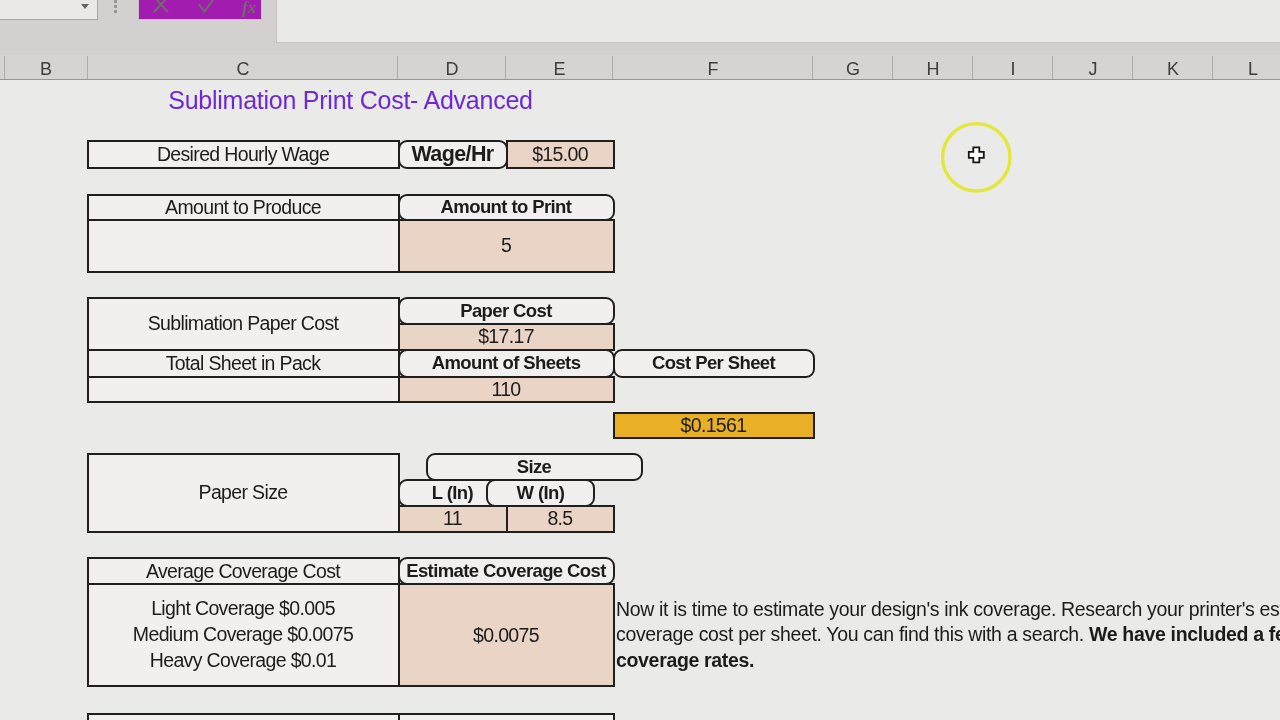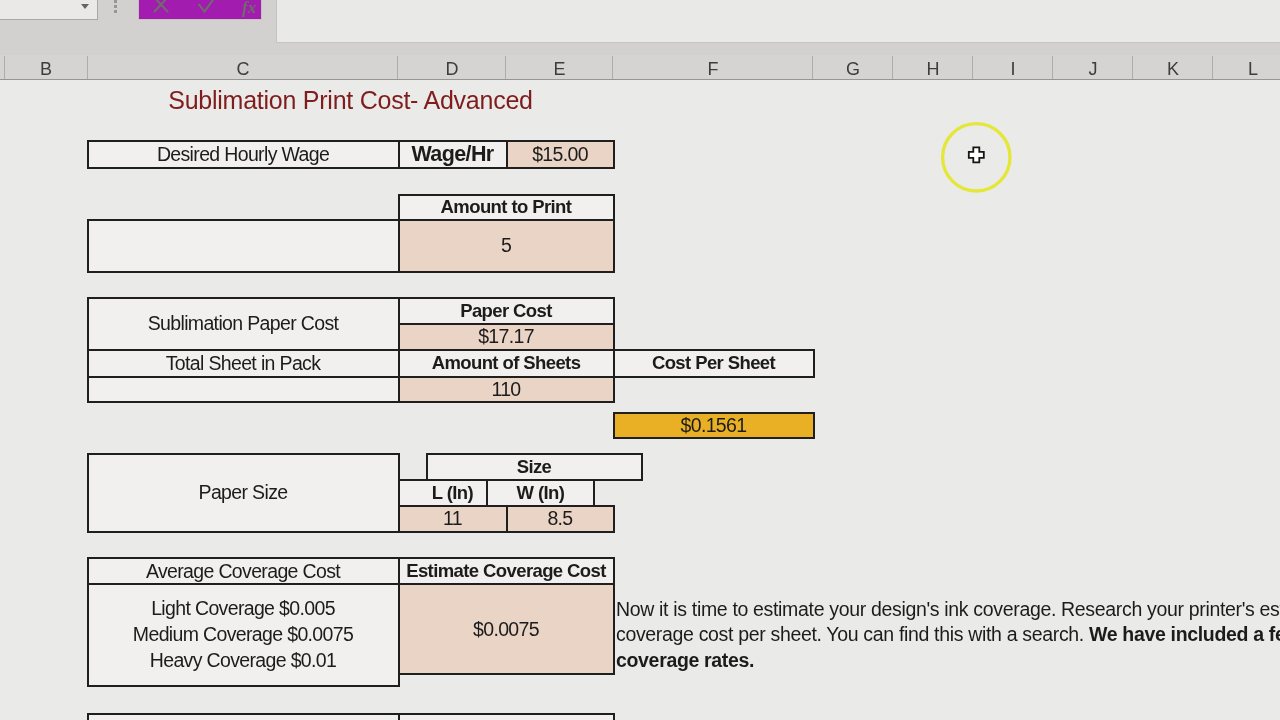--- a/index.html
+++ b/index.html
@@ -2,21 +2,21 @@
 <html><head>
 <meta charset="utf-8">
 <style>
   html,body{margin:0;padding:0;}
   body{width:1280px;height:720px;overflow:hidden;background:#eaeae9;
        font-family:"Liberation Sans",sans-serif;}
   .abs{position:absolute;box-sizing:border-box;}
   .cell{position:absolute;box-sizing:border-box;border:2px solid #1f1f1f;
         display:flex;align-items:center;justify-content:center;white-space:nowrap;
         font-size:19.5px;letter-spacing:-0.65px;color:#1c1c1c;background:#f1f0ef;}
-  .cell.bold{font-size:18.5px;letter-spacing:-0.6px;}
+  .cell.bold{font-size:18.5px;letter-spacing:-0.6px;border-radius:9px;}
   .bold{font-weight:bold;}
   .pink{background:#e9d4c6;}
   .gold{background:#e9b026;margin-top:36px;}
   .hdrletter{position:absolute;top:57px;height:25px;line-height:25px;
              text-align:center;font-size:18px;color:#3e3d3c;}
   .colsep{position:absolute;top:56px;height:23px;width:1px;background:#aeacaa;}
 </style>
 </head>
 <body>
 <div class="abs" style="left:0;top:0;width:1280px;height:720px;overflow:hidden;">
@@ -59,26 +59,27 @@
   <div class="colsep" style="left:397px;"></div>
   <div class="colsep" style="left:505px;"></div>
   <div class="colsep" style="left:612px;"></div>
   <div class="colsep" style="left:812px;"></div>
   <div class="colsep" style="left:892px;"></div>
   <div class="colsep" style="left:972px;"></div>
   <div class="colsep" style="left:1052px;"></div>
   <div class="colsep" style="left:1132px;"></div>
   <div class="colsep" style="left:1212px;"></div>
 
-  <div class="abs" style="left:87px;top:86px;width:527px;text-align:center;font-size:25px;letter-spacing:-0.25px;color:#7f1d1d;">Sublimation Print Cost- Advanced</div>
+  <div class="abs" style="left:87px;top:86px;width:527px;text-align:center;font-size:25px;letter-spacing:-0.25px;color:#6d28d9;">Sublimation Print Cost- Advanced</div>
 
   <div class="cell" style="left:86.5px;top:140px;width:313px;height:29px;">Desired Hourly Wage</div>
   <div class="cell bold" style="left:397.5px;top:140px;width:110px;height:29px;font-size:21.5px;">Wage/Hr</div>
   <div class="cell pink" style="left:505.5px;top:140px;width:109px;height:29px;">$15.00</div>
 
+  <div class="cell" style="left:86.5px;top:193.5px;width:313px;height:27px;">Amount to Produce</div>
   <div class="cell bold" style="left:397.5px;top:193.5px;width:217px;height:27px;">Amount to Print</div>
   <div class="cell" style="left:86.5px;top:218.5px;width:313px;height:54.5px;"></div>
   <div class="cell pink" style="left:397.5px;top:218.5px;width:217px;height:54.5px;">5</div>
 
   <div class="cell" style="left:86.5px;top:297px;width:313px;height:53.5px;">Sublimation Paper Cost</div>
   <div class="cell bold" style="left:397.5px;top:297px;width:217px;height:28px;">Paper Cost</div>
   <div class="cell pink" style="left:397.5px;top:323px;width:217px;height:27.5px;">$17.17</div>
   <div class="cell" style="left:86.5px;top:348.5px;width:313px;height:29px;">Total Sheet in Pack</div>
   <div class="cell bold" style="left:397.5px;top:348.5px;width:217px;height:29px;">Amount of Sheets</div>
   <div class="cell bold" style="left:612.5px;top:348.5px;width:202px;height:29px;border-width:2.5px;">Cost Per Sheet</div>
@@ -91,21 +92,21 @@
   <div class="cell bold" style="left:397.5px;top:478.5px;width:110px;height:28.5px;">L (In)</div>
   <div class="cell bold" style="left:486px;top:478.5px;width:109px;height:28.5px;">W (In)</div>
   <div class="cell pink" style="left:397.5px;top:505px;width:110px;height:27.5px;">11</div>
   <div class="cell pink" style="left:505.5px;top:505px;width:109px;height:27.5px;">8.5</div>
 
   <div class="cell" style="left:86.5px;top:557px;width:313px;height:28px;">Average Coverage Cost</div>
   <div class="cell bold" style="left:397.5px;top:557px;width:217px;height:28px;">Estimate Coverage Cost</div>
   <div class="cell" style="left:86.5px;top:583px;width:313px;height:104px;line-height:25.8px;">
       <div style="width:100%;text-align:center;">Light Coverage $0.005<br>Medium Coverage $0.0075<br>Heavy Coverage $0.01</div>
     </div>
-  <div class="cell pink" style="left:397.5px;top:583px;width:217px;height:92px;">$0.0075</div>
+  <div class="cell pink" style="left:397.5px;top:583px;width:217px;height:104px;">$0.0075</div>
 
   <div class="cell" style="left:86.5px;top:712.5px;width:313px;height:20px;"></div>
   <div class="cell" style="left:397.5px;top:712.5px;width:217px;height:20px;"></div>
 
   <div class="abs" style="left:616px;top:596.5px;width:664px;height:78px;overflow:hidden;font-size:19.5px;letter-spacing:-0.33px;line-height:25.8px;color:#1c1c1c;white-space:nowrap;">
     <div>Now it is time to estimate your design's ink coverage. Research your printer's estimated ink</div>
     <div>coverage cost per sheet. You can find this with a search. <span class="bold">We have included a few standard</span></div>
     <div><span class="bold">coverage rates.</span></div>
   </div>
 

